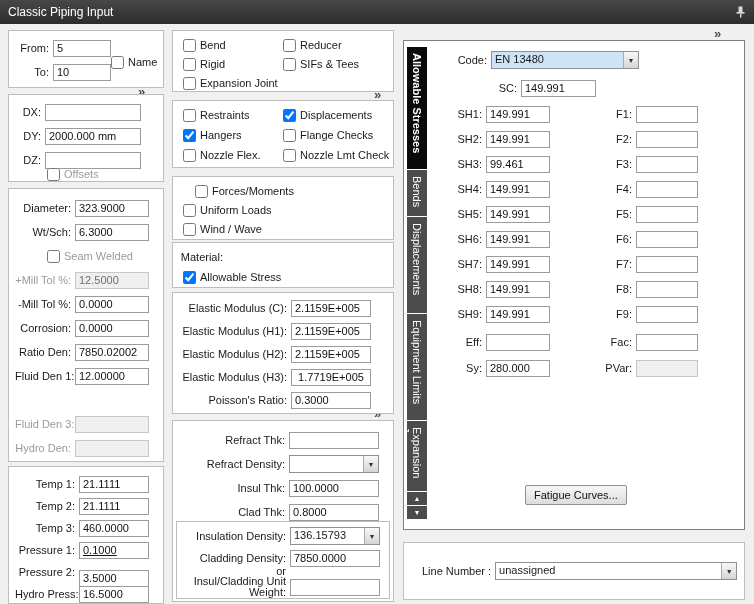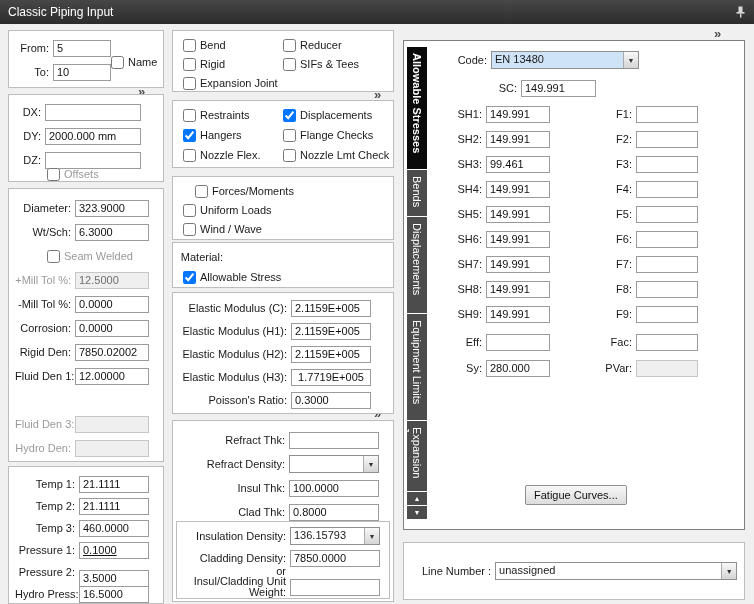--- a/index.html
+++ b/index.html
@@ -118,21 +118,21 @@
   </div>
   <div class="row" style="top:106px">
     <span class="lbl" style="width:56px">-Mill Tol %:</span>
     <input class="fld" style="width: 74px;" value="0.0000">
   </div>
   <div class="row" style="top:130px">
     <span class="lbl" style="width:56px">Corrosion:</span>
     <input class="fld" style="width: 74px;" value="0.0000">
   </div>
   <div class="row" style="top:154px">
-    <span class="lbl" style="width:56px">Rigid Den:</span>
+    <span class="lbl" style="width:56px">Ratio Den:</span>
     <input class="fld" style="width: 74px;" value="7850.02002">
   </div>
   <div class="row" style="top:178px">
     <span class="lbl" style="width:56px">Fluid Den 1:</span>
     <input class="fld" style="width: 74px;" value="12.00000">
   </div>
   <div class="row" style="top:226px">
     <span class="lbl dim" style="width:56px">Fluid Den 3:</span>
     <input class="fld dis" style="width: 74px;" value="">
   </div>

